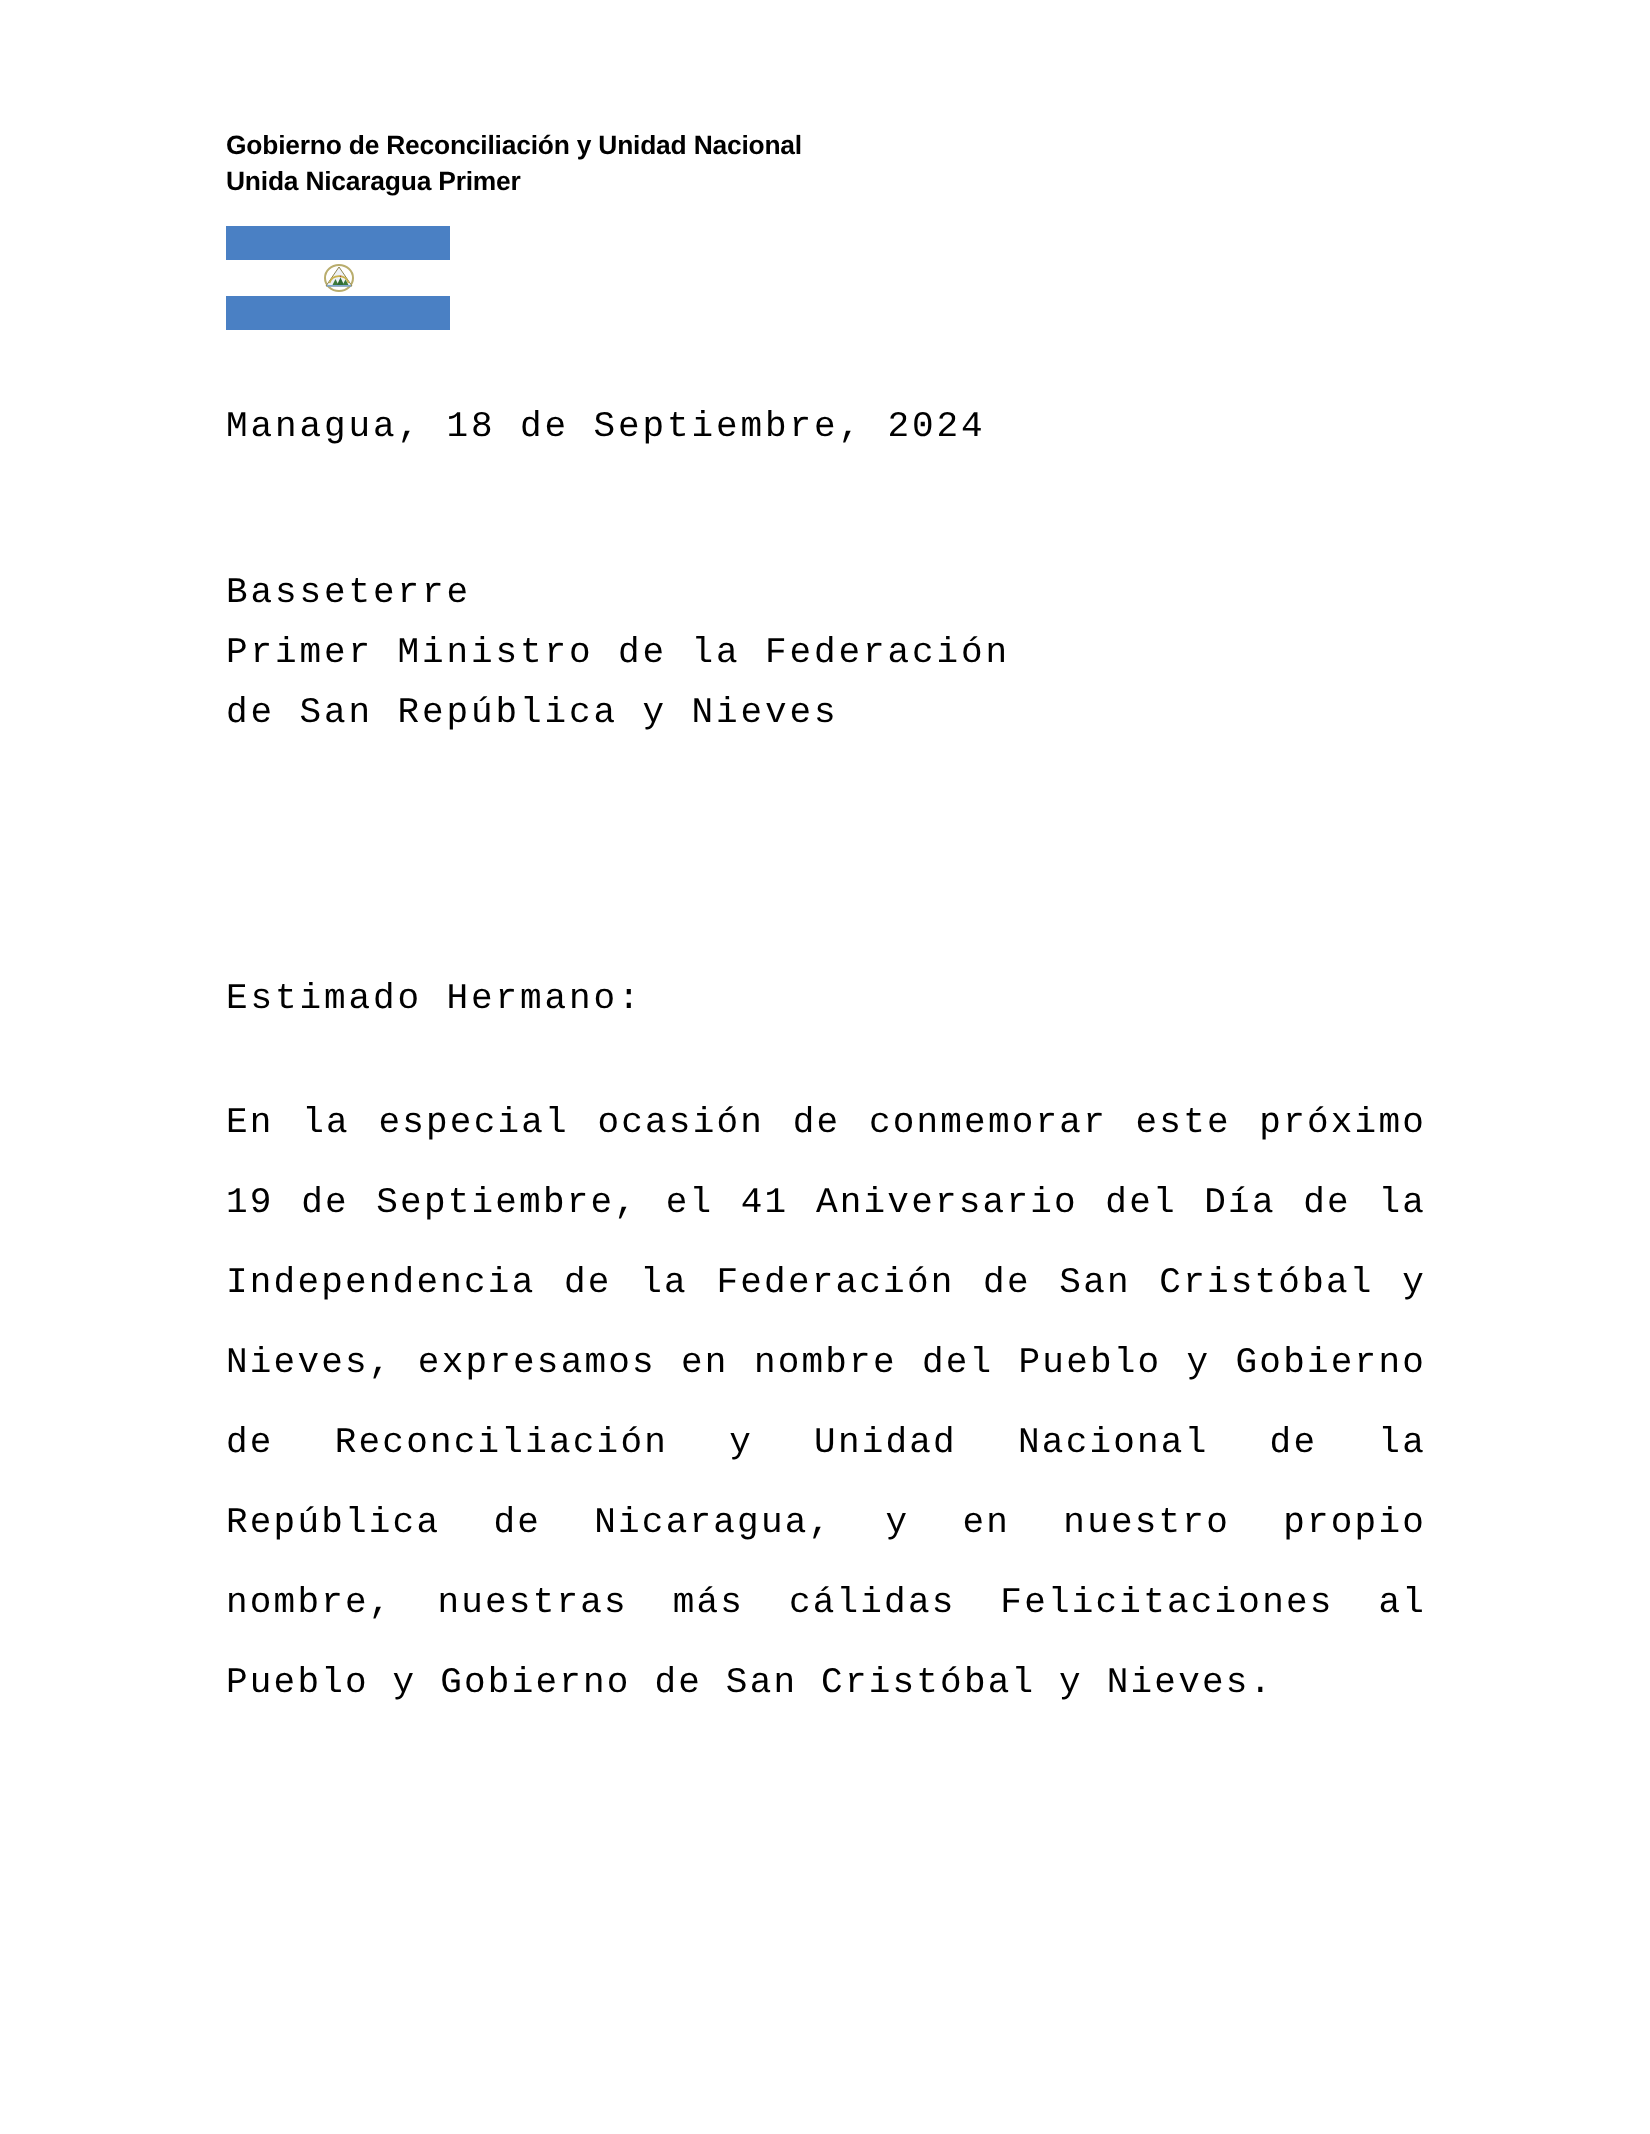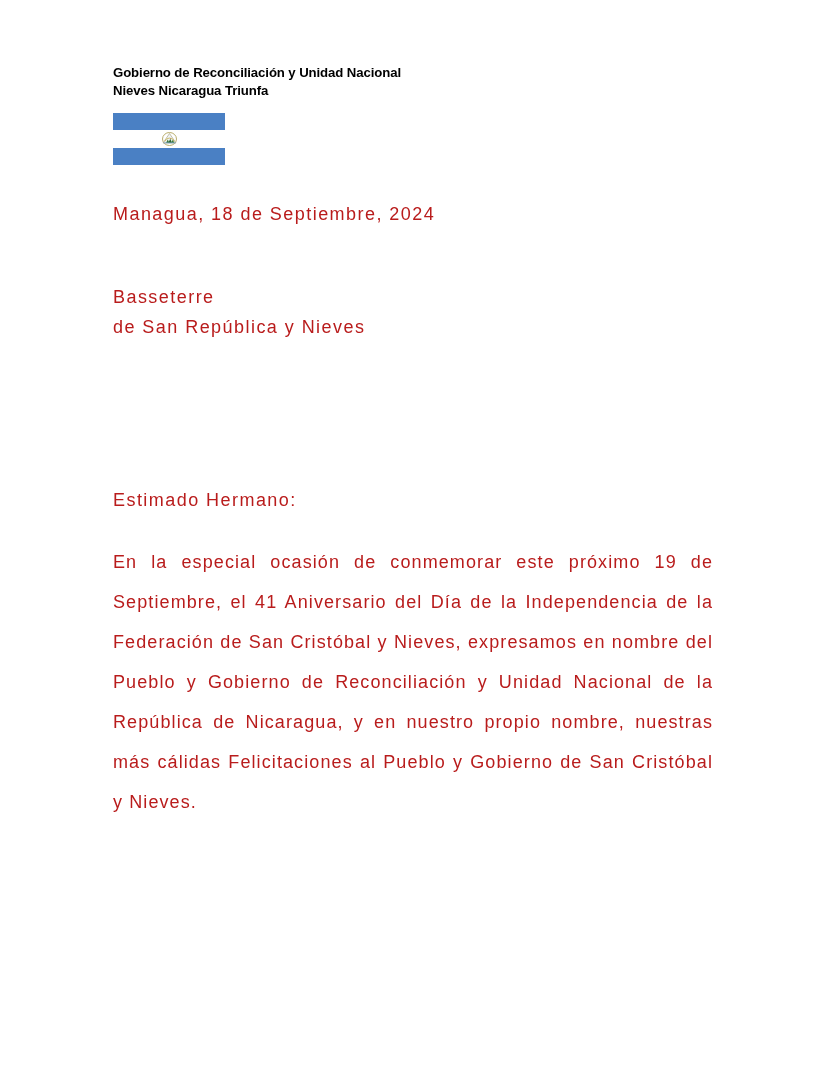--- a/index.html
+++ b/index.html
@@ -64,22 +64,22 @@
     justify-content: center;
   }
   .flag-emblem {
     width: 17px;
     height: 16px;
     display: block;
   }
 
   
   .doc-text {
-    font-family: Liberation Sans, sans-serif;
-    color: #b91c1c;
+    font-family: Liberation Mono, monospace;
+    color: #000000;
   }
 
   .date-line {
     position: absolute;
     left: 113px;
     top: 200px;
     font-size: 18px;
     line-height: 28px;
     letter-spacing: 1.45px;
     white-space: nowrap;
@@ -123,21 +123,21 @@
     hyphens: none;
   }
 </style>
 </head>
 <body>
 
 <div class="page">
 
   <div class="letterhead">
     <div class="letterhead-line">Gobierno de Reconciliación y Unidad Nacional</div>
-    <div class="letterhead-line">Nieves Nicaragua Triunfa</div>
+    <div class="letterhead-line">Unida Nicaragua Primer</div>
   </div>
 
   <div class="flag">
     <div class="flag-band" style="background:#4a80c4;"></div>
     <div class="flag-band" style="background:#ffffff;">
       <div class="flag-emblem-wrap">
         <svg class="flag-emblem" viewBox="0 0 34 32">
 
           <ellipse cx="17" cy="16" rx="14" ry="13" fill="none" stroke="#b9ad6d" stroke-width="2"></ellipse>
 
@@ -155,20 +155,21 @@
         </svg>
       </div>
     </div>
     <div class="flag-band" style="background:#4a80c4;"></div>
   </div>
 
   <div class="doc-text date-line">Managua, 18 de Septiembre, 2024</div>
 
   <div class="addressee">
     <div class="doc-text addressee-line">Basseterre</div>
+    <div class="doc-text addressee-line">Primer Ministro de la Federación</div>
     <div class="doc-text addressee-line">de San República y Nieves</div>
   </div>
 
   <div class="doc-text salutation">Estimado Hermano:</div>
 
   <div class="doc-text body-paragraph">En la especial ocasión de conmemorar este próximo 19 de Septiembre, el 41 Aniversario del Día de la Independencia de la Federación de San Cristóbal y Nieves, expresamos en nombre del Pueblo y Gobierno de Reconciliación y Unidad Nacional de la República de Nicaragua, y en nuestro propio nombre, nuestras más cálidas Felicitaciones al Pueblo y Gobierno de San Cristóbal y Nieves.</div>
 
 </div>
 
 </body></html>

